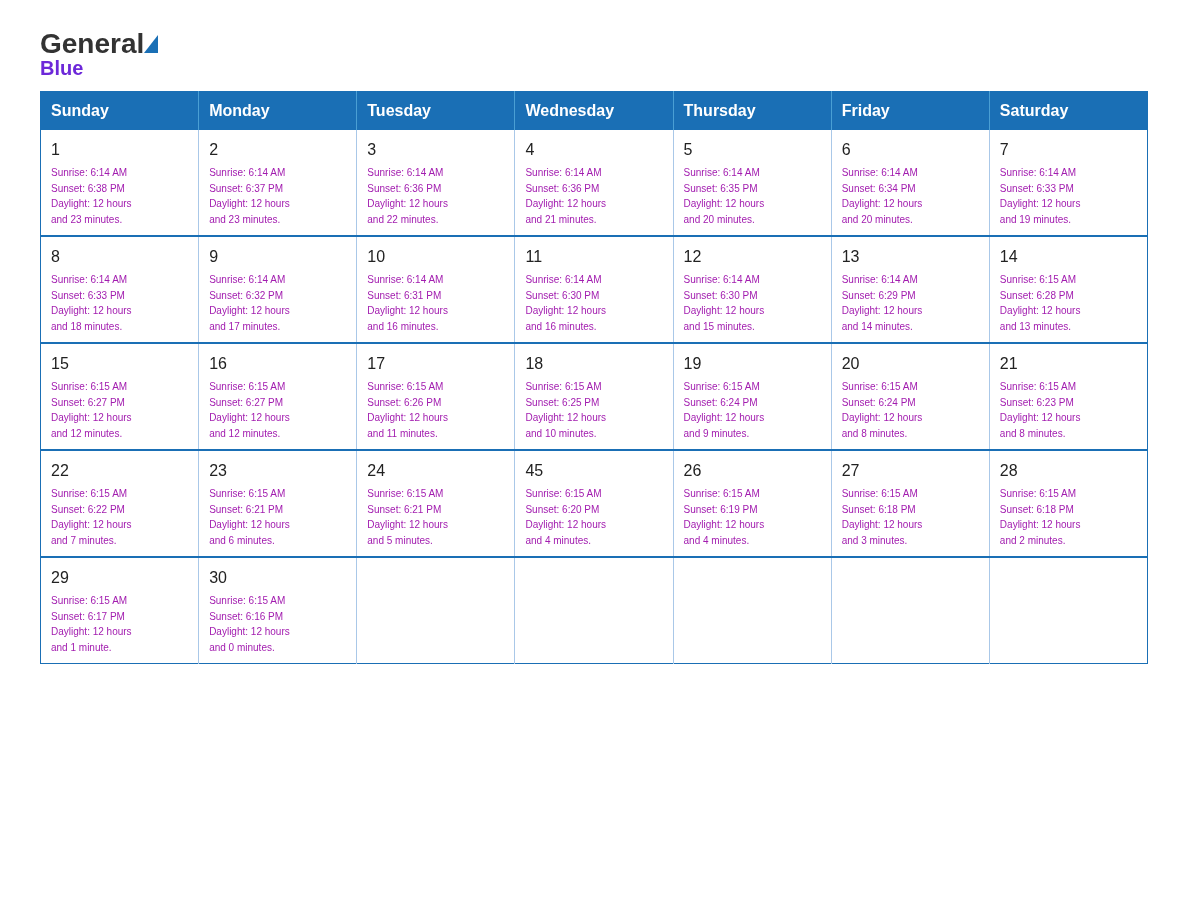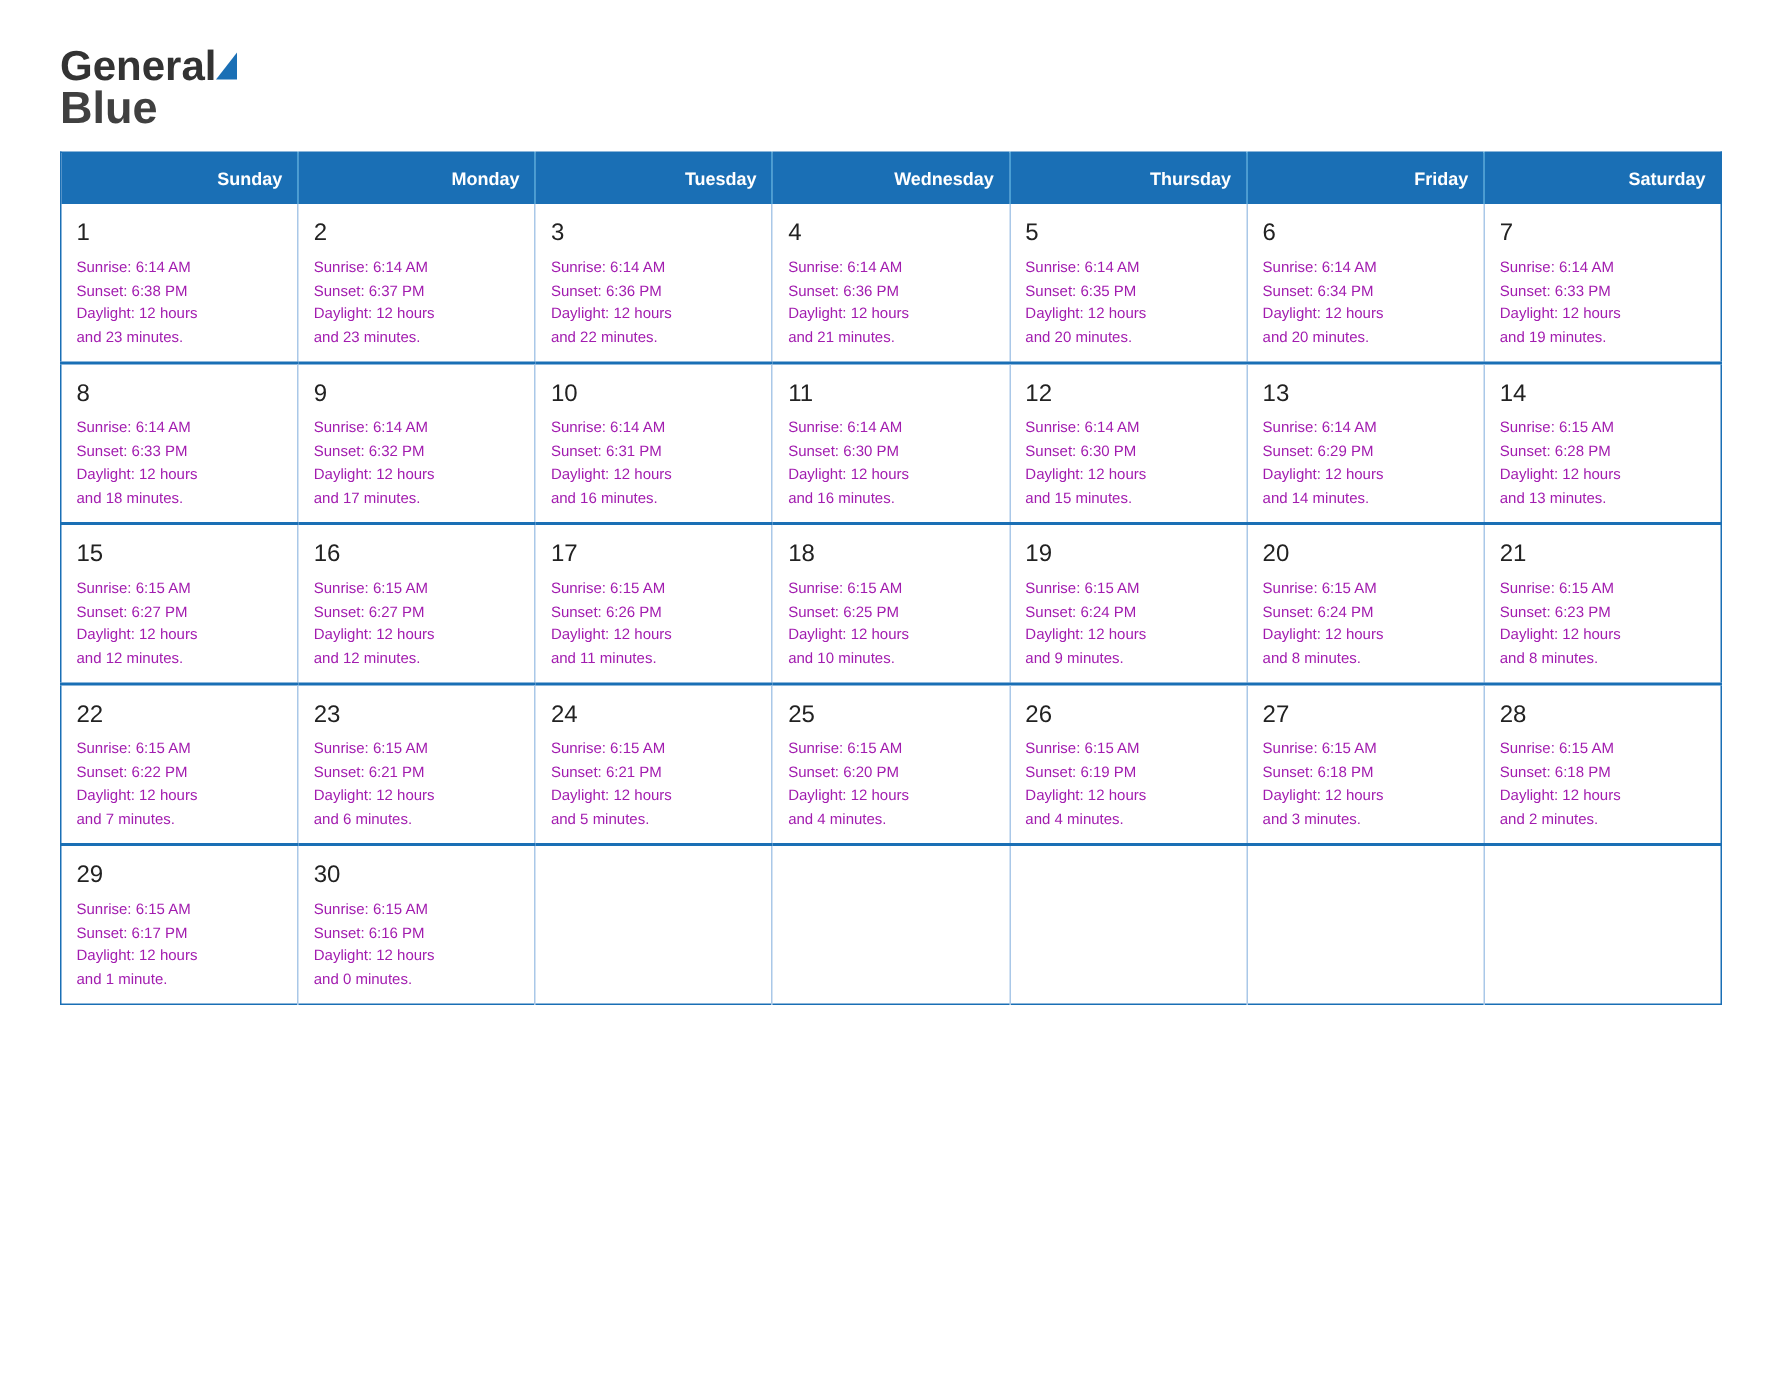--- a/index.html
+++ b/index.html
@@ -21,23 +21,23 @@
       flex-direction: column;
       align-items: flex-start;
     }
     .logo-general {
       font-size: 28px;
       font-weight: bold;
       color: #333;
       line-height: 1;
     }
     .logo-blue {
-      font-size: 30px;
-      font-weight: bold;
-      color: #404040;
+      font-size: 20px;
+      font-weight: bold;
+      color: #6d28d9;
       line-height: 1;
       display: flex;
       align-items: center;
       gap: 4px;
     }
     .logo-triangle {
       width: 0;
       height: 0;
       border-left: 14px solid transparent;
       border-right: 0px solid transparent;
@@ -59,24 +59,24 @@
       margin-top: 4px;
     }
     .calendar {
       width: 100%;
       border-collapse: collapse;
       border: 1.5px solid #1a6fb5;
     }
     .calendar thead tr th {
       background-color: #1a6fb5;
       color: #fff;
-      font-size: 12px;
+      font-size: 16px;
       font-weight: bold;
       padding: 10px 10px;
-      text-align: right;
+      text-align: left;
       border-right: 1px solid #4a9fd4;
     }
     .calendar thead tr th:last-child {
       border-right: none;
     }
     .calendar tbody tr td {
       vertical-align: top;
       padding: 8px 10px;
       border-right: 1px solid #aac8e8;
       border-bottom: 2px solid #1a6fb5;
@@ -228,21 +228,21 @@
         </td>
         <td>
           <span class="day-number">23</span>
           <div class="day-info">Sunrise: 6:15 AM<br>Sunset: 6:21 PM<br>Daylight: 12 hours<br>and 6 minutes.</div>
         </td>
         <td>
           <span class="day-number">24</span>
           <div class="day-info">Sunrise: 6:15 AM<br>Sunset: 6:21 PM<br>Daylight: 12 hours<br>and 5 minutes.</div>
         </td>
         <td>
-          <span class="day-number">25</span>
+          <span class="day-number">45</span>
           <div class="day-info">Sunrise: 6:15 AM<br>Sunset: 6:20 PM<br>Daylight: 12 hours<br>and 4 minutes.</div>
         </td>
         <td>
           <span class="day-number">26</span>
           <div class="day-info">Sunrise: 6:15 AM<br>Sunset: 6:19 PM<br>Daylight: 12 hours<br>and 4 minutes.</div>
         </td>
         <td>
           <span class="day-number">27</span>
           <div class="day-info">Sunrise: 6:15 AM<br>Sunset: 6:18 PM<br>Daylight: 12 hours<br>and 3 minutes.</div>
         </td>

